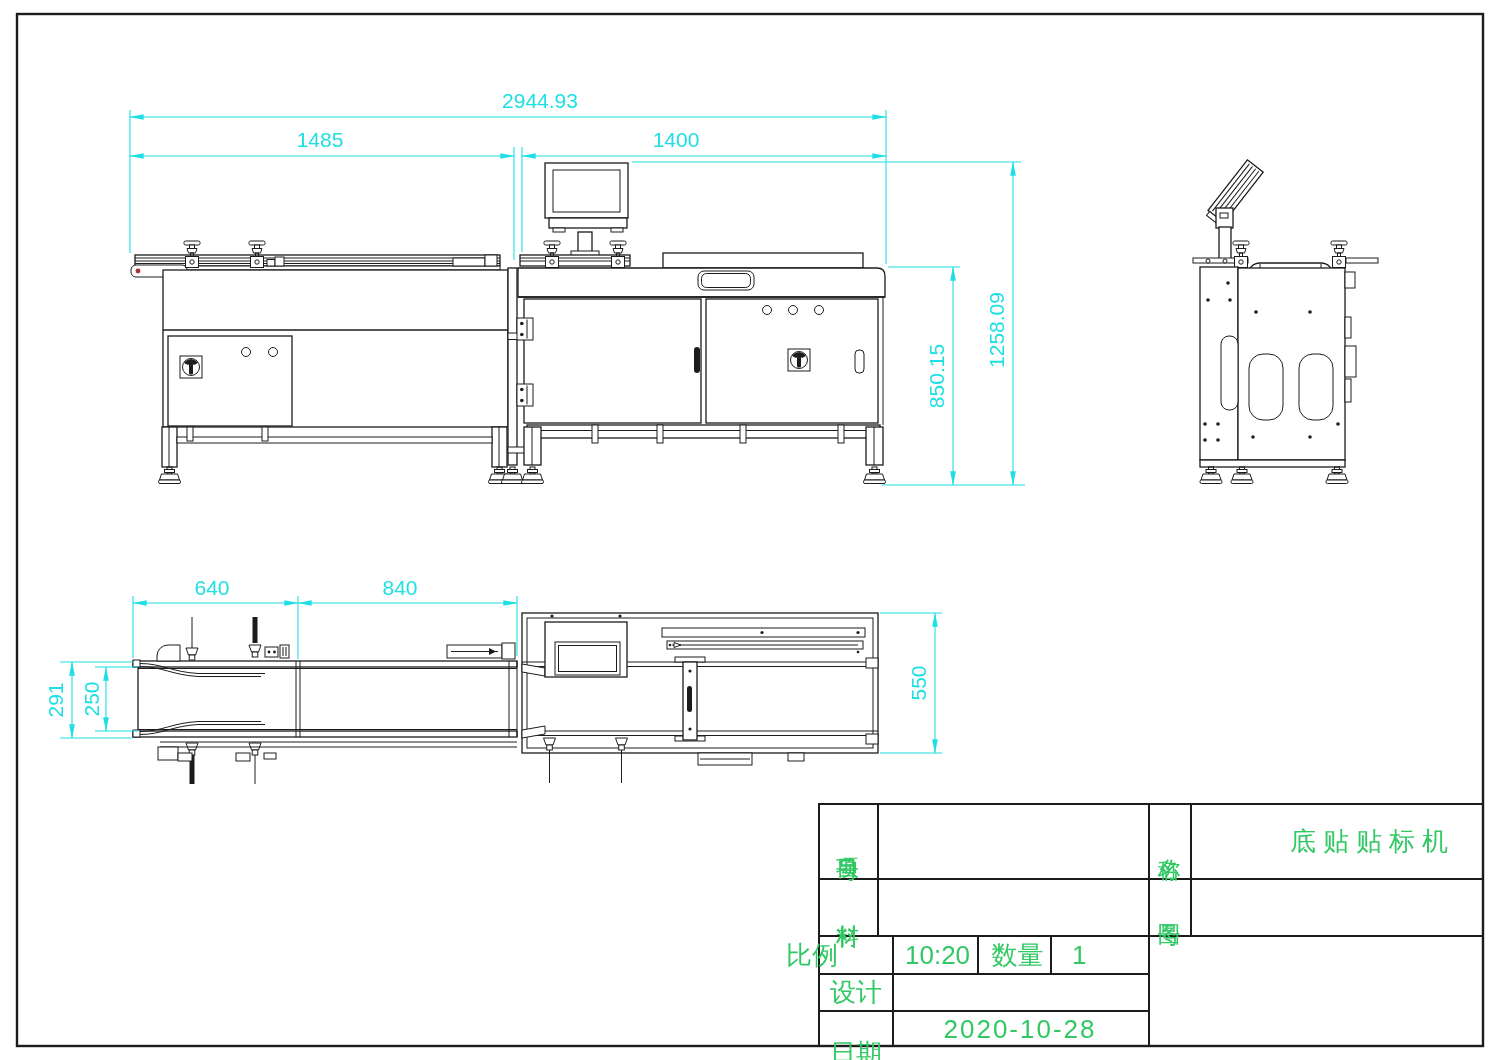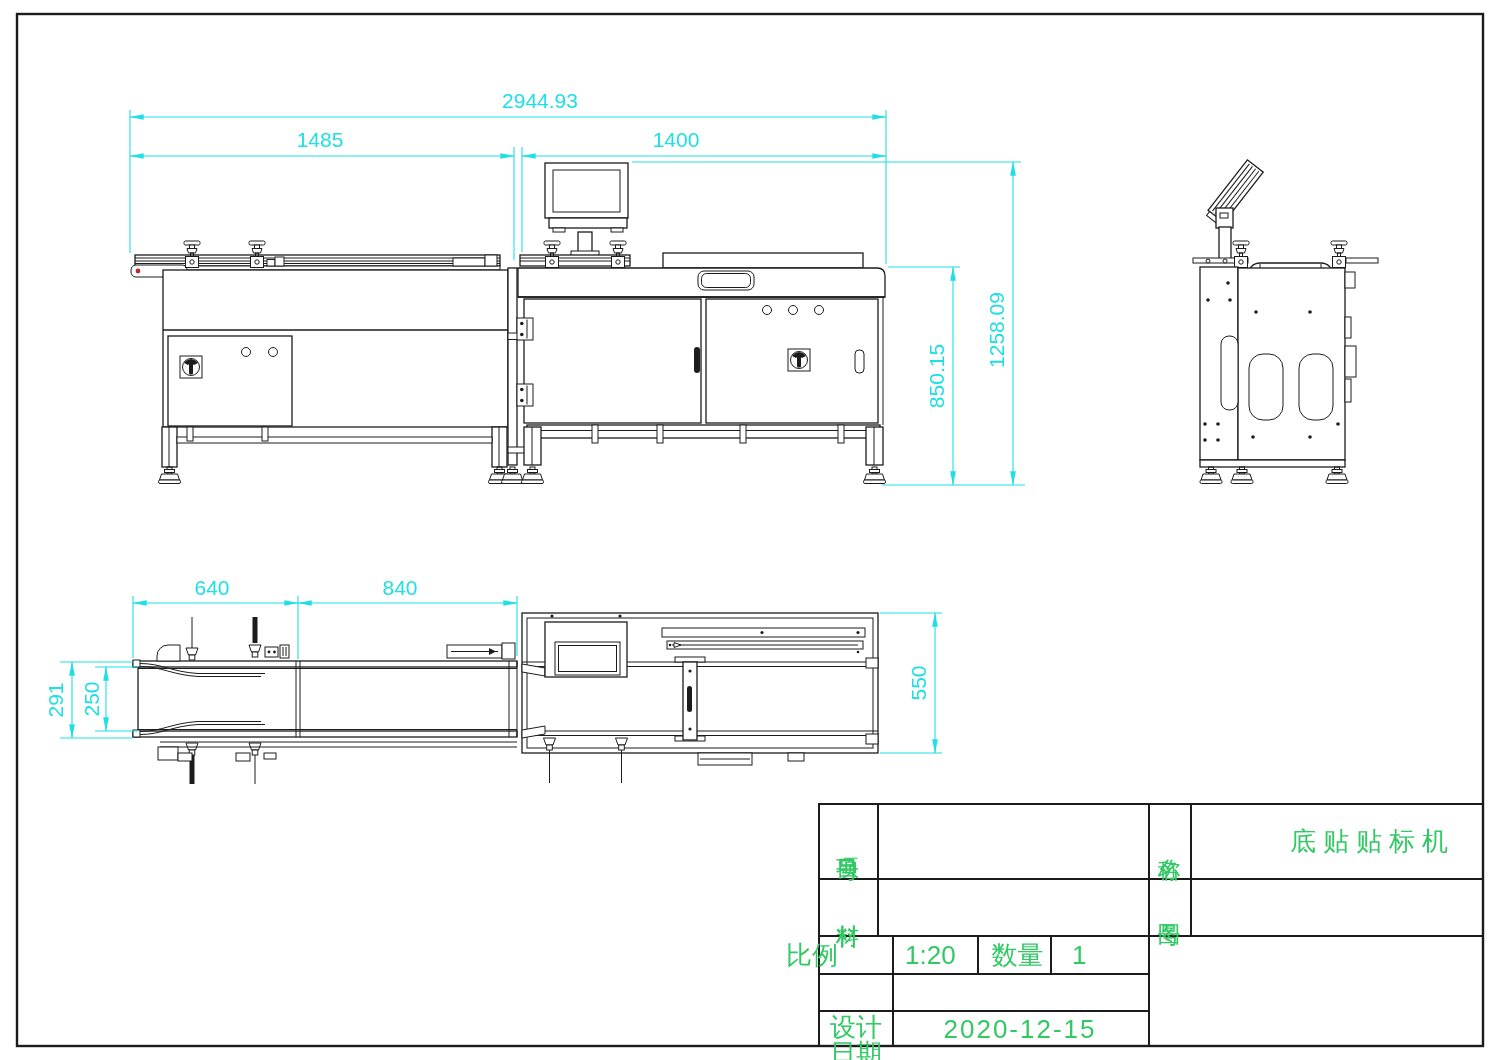--- a/index.html
+++ b/index.html
@@ -379,22 +379,22 @@
   <div class="tbcell tbvert" style="left:818px;top:805px;width:59px;height:72px;font-size:23px">项目号</div>
   <div class="tbcell" style="left:877px;top:805px;width:271px;height:72px"></div>
   <div class="tbcell tbvert" style="left:818px;top:880px;width:59px;height:54px;font-size:23px">材料</div>
   <div class="tbcell" style="left:877px;top:880px;width:271px;height:54px"></div>
   <div class="tbcell tbvert" style="left:1148px;top:805px;width:42px;height:72px;font-size:23px">名称</div>
   <div class="tbcell" style="left:1190px;top:805px;width:293px;height:72px;letter-spacing:7px;padding-left:100px;justify-content:flex-start">底贴贴标机</div>
   <div class="tbcell tbvert" style="left:1148px;top:880px;width:42px;height:54px;font-size:23px">图号</div>
   <div class="tbcell" style="left:1190px;top:880px;width:293px;height:54px"></div>
 
   <div class="tbcell" style="left:776px;top:937px;width:72px;height:36px">比例</div>
-  <div class="tbcell" style="left:892px;top:937px;width:85px;height:36px;justify-content:flex-start;padding-left:13px">1:20</div>
+  <div class="tbcell" style="left:892px;top:937px;width:85px;height:36px;justify-content:flex-start;padding-left:13px">10:20</div>
   <div class="tbcell" style="left:981px;top:937px;width:73px;height:36px">数量</div>
   <div class="tbcell" style="left:1050px;top:937px;width:98px;height:36px;justify-content:flex-start;padding-left:22px">1</div>
-  <div class="tbcell" style="left:820px;top:1009px;width:72px;height:35px">设计</div>
+  <div class="tbcell" style="left:820px;top:974px;width:72px;height:35px">设计</div>
   <div class="tbcell" style="left:892px;top:975px;width:256px;height:35px"></div>
   <div class="tbcell" style="left:820px;top:1036px;width:72px;height:33px">日期</div>
-  <div class="tbcell" style="left:892px;top:1012px;width:256px;height:33px;letter-spacing:2px">2020-12-15</div>
+  <div class="tbcell" style="left:892px;top:1012px;width:256px;height:33px;letter-spacing:2px">2020-10-28</div>
 </div>
 
 </div>
 
 </body></html>

